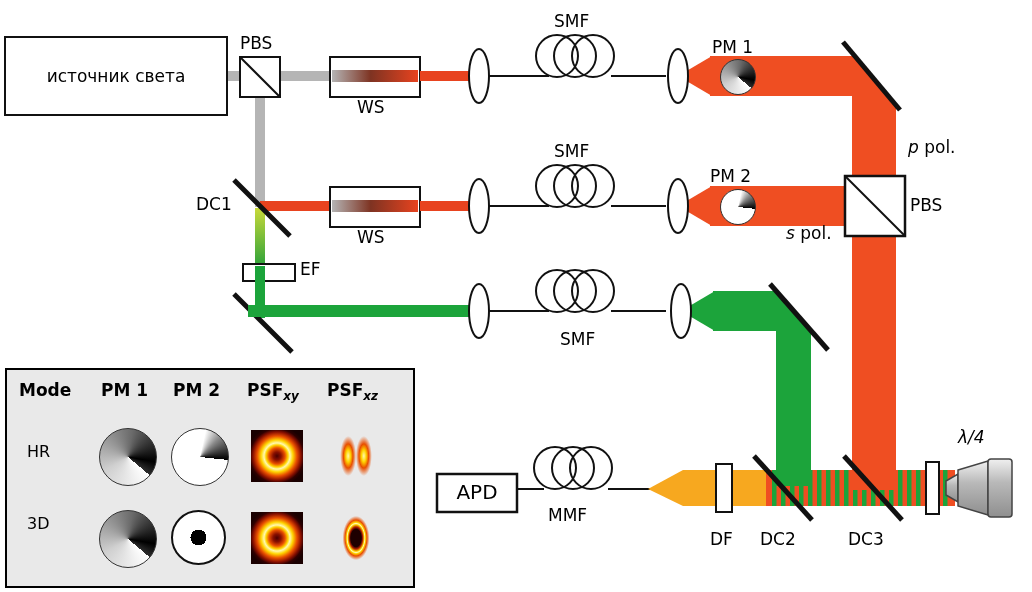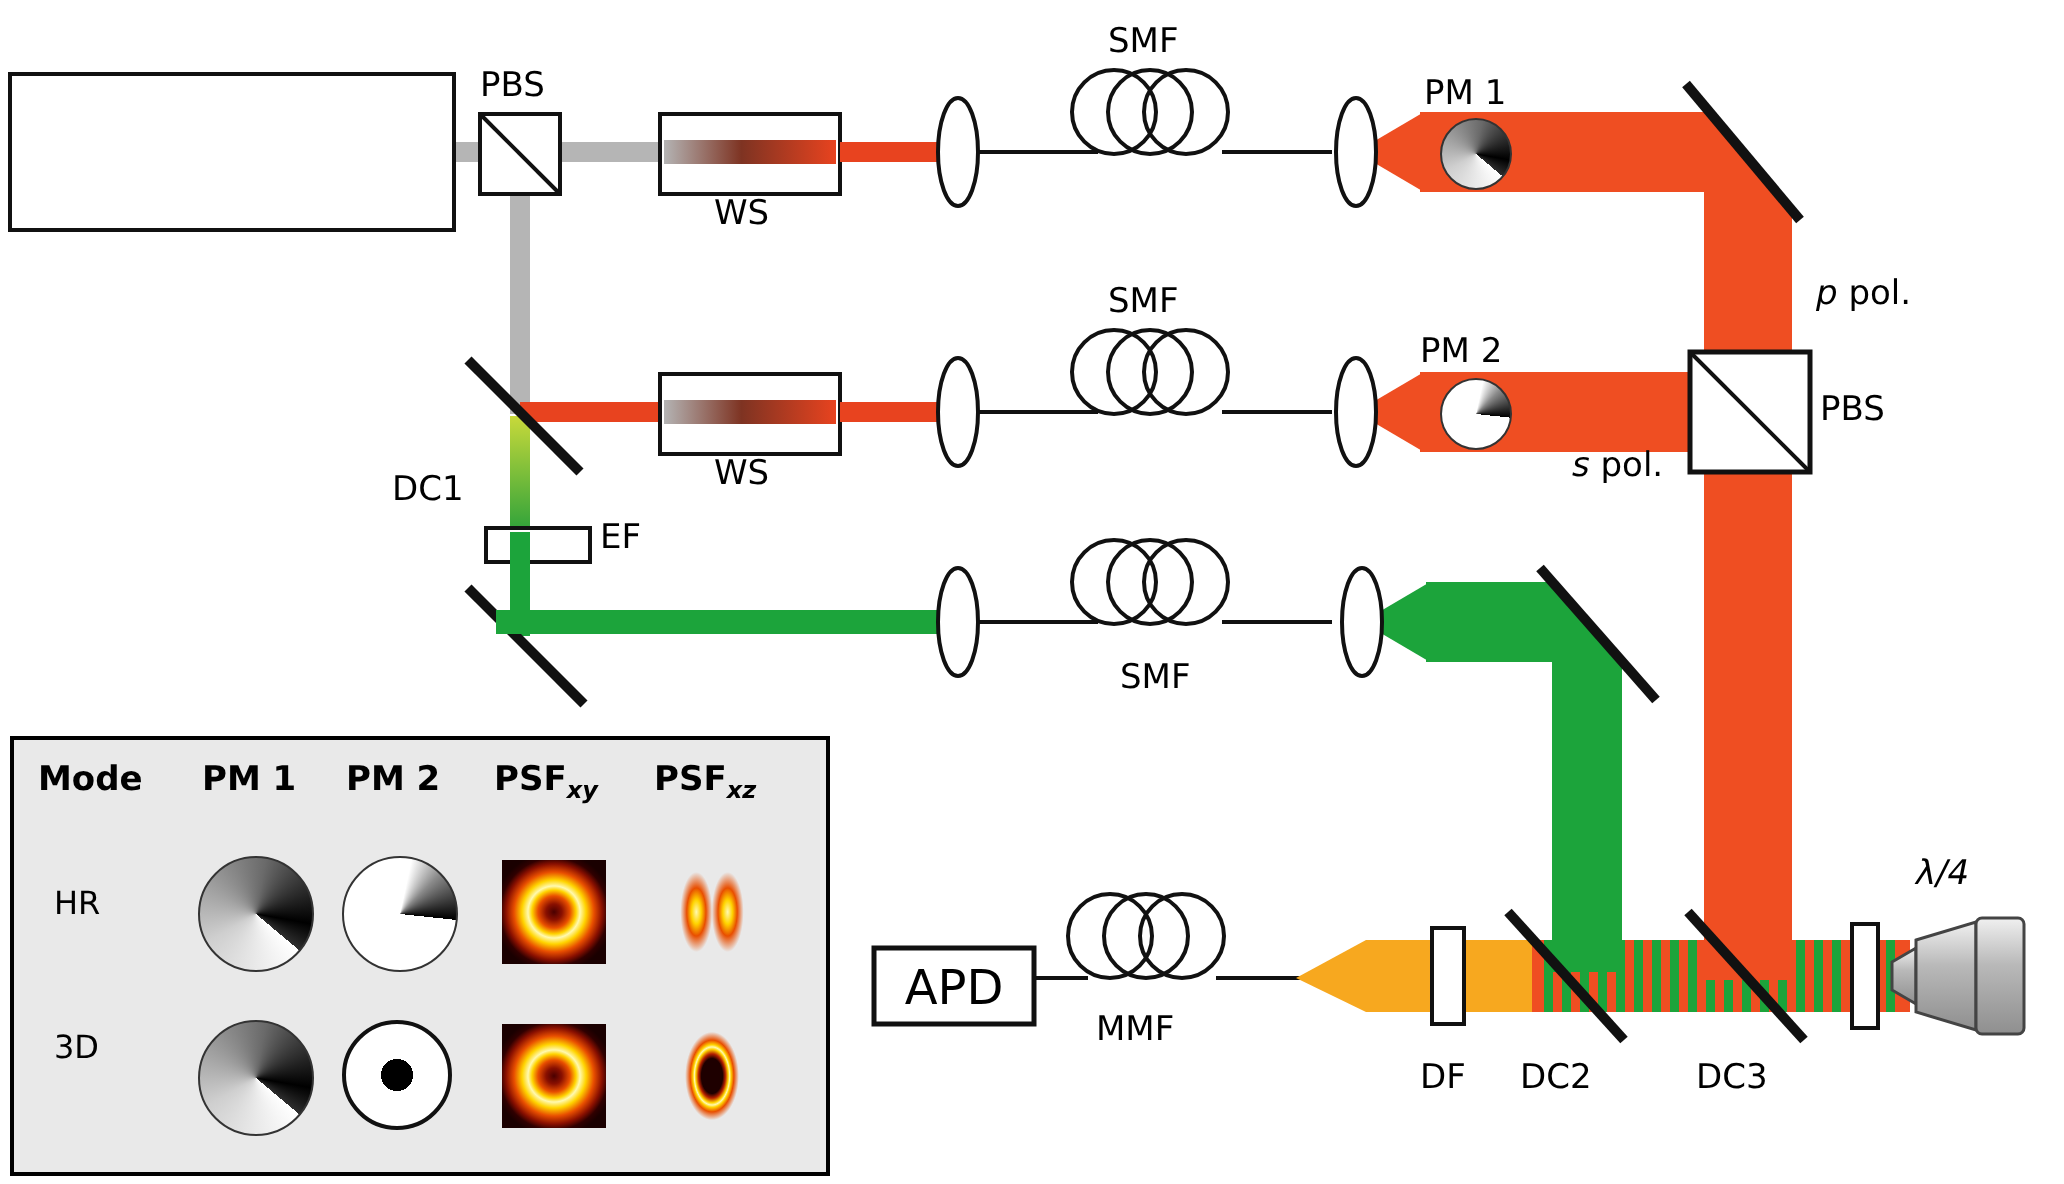--- a/index.html
+++ b/index.html
@@ -165,36 +165,37 @@
       <circle cx="555" cy="468" r="21"></circle>
       <circle cx="573" cy="468" r="21"></circle>
       <circle cx="591" cy="468" r="21"></circle>
     </g>
   </svg>
 
   <div class="disk vortex" style="left:720px;top:59px;width:34px;height:34px;"></div>
   <div class="disk sector" style="left:720px;top:189px;width:34px;height:34px;"></div>
 
   <div class="source-box">
+    <div>источник света</div>
   </div>
 
   <div class="lbl" style="left:240px;top:34px;">PBS</div>
   <div class="lbl" style="left:357px;top:98px;">WS</div>
   <div class="lbl" style="left:554px;top:12px;">SMF</div>
   <div class="lbl" style="left:712px;top:38px;">PM 1</div>
   <div class="lbl" style="left:908px;top:138px;"><i>p</i> <span>pol.</span></div>
   <div class="lbl" style="left:786px;top:176px;margin-top:48px;"><i>s</i> <span>pol.</span></div>
   <div class="lbl" style="left:910px;top:196px;">PBS</div>
-  <div class="lbl" style="left:196px;top:195px;margin-top:41px;">DC1</div>
+  <div class="lbl" style="left:196px;top:195px;">DC1</div>
   <div class="lbl" style="left:357px;top:228px;">WS</div>
   <div class="lbl" style="left:554px;top:142px;">SMF</div>
   <div class="lbl" style="left:710px;top:167px;">PM 2</div>
   <div class="lbl" style="left:300px;top:260px;">EF</div>
   <div class="lbl" style="left:560px;top:330px;">SMF</div>
-  <div class="lbl" style="left:437px;top:481px;width:80px;text-align:center;font-size:24px;">APD</div>
+  <div class="lbl" style="left:437px;top:481px;width:80px;text-align:center;font-size:20px;">APD</div>
   <div class="lbl" style="left:548px;top:506px;">MMF</div>
   <div class="lbl" style="left:710px;top:530px;">DF</div>
   <div class="lbl" style="left:760px;top:530px;">DC2</div>
   <div class="lbl" style="left:848px;top:530px;">DC3</div>
   <div class="lbl" style="left:958px;top:428px;font-style:italic;">λ/4</div>
 
   <div class="legend-panel">
     <div class="legend-header" style="left:12px;top:10px;">Mode</div>
     <div class="legend-header" style="left:94px;top:10px;">PM 1</div>
     <div class="legend-header" style="left:166px;top:10px;">PM 2</div>

